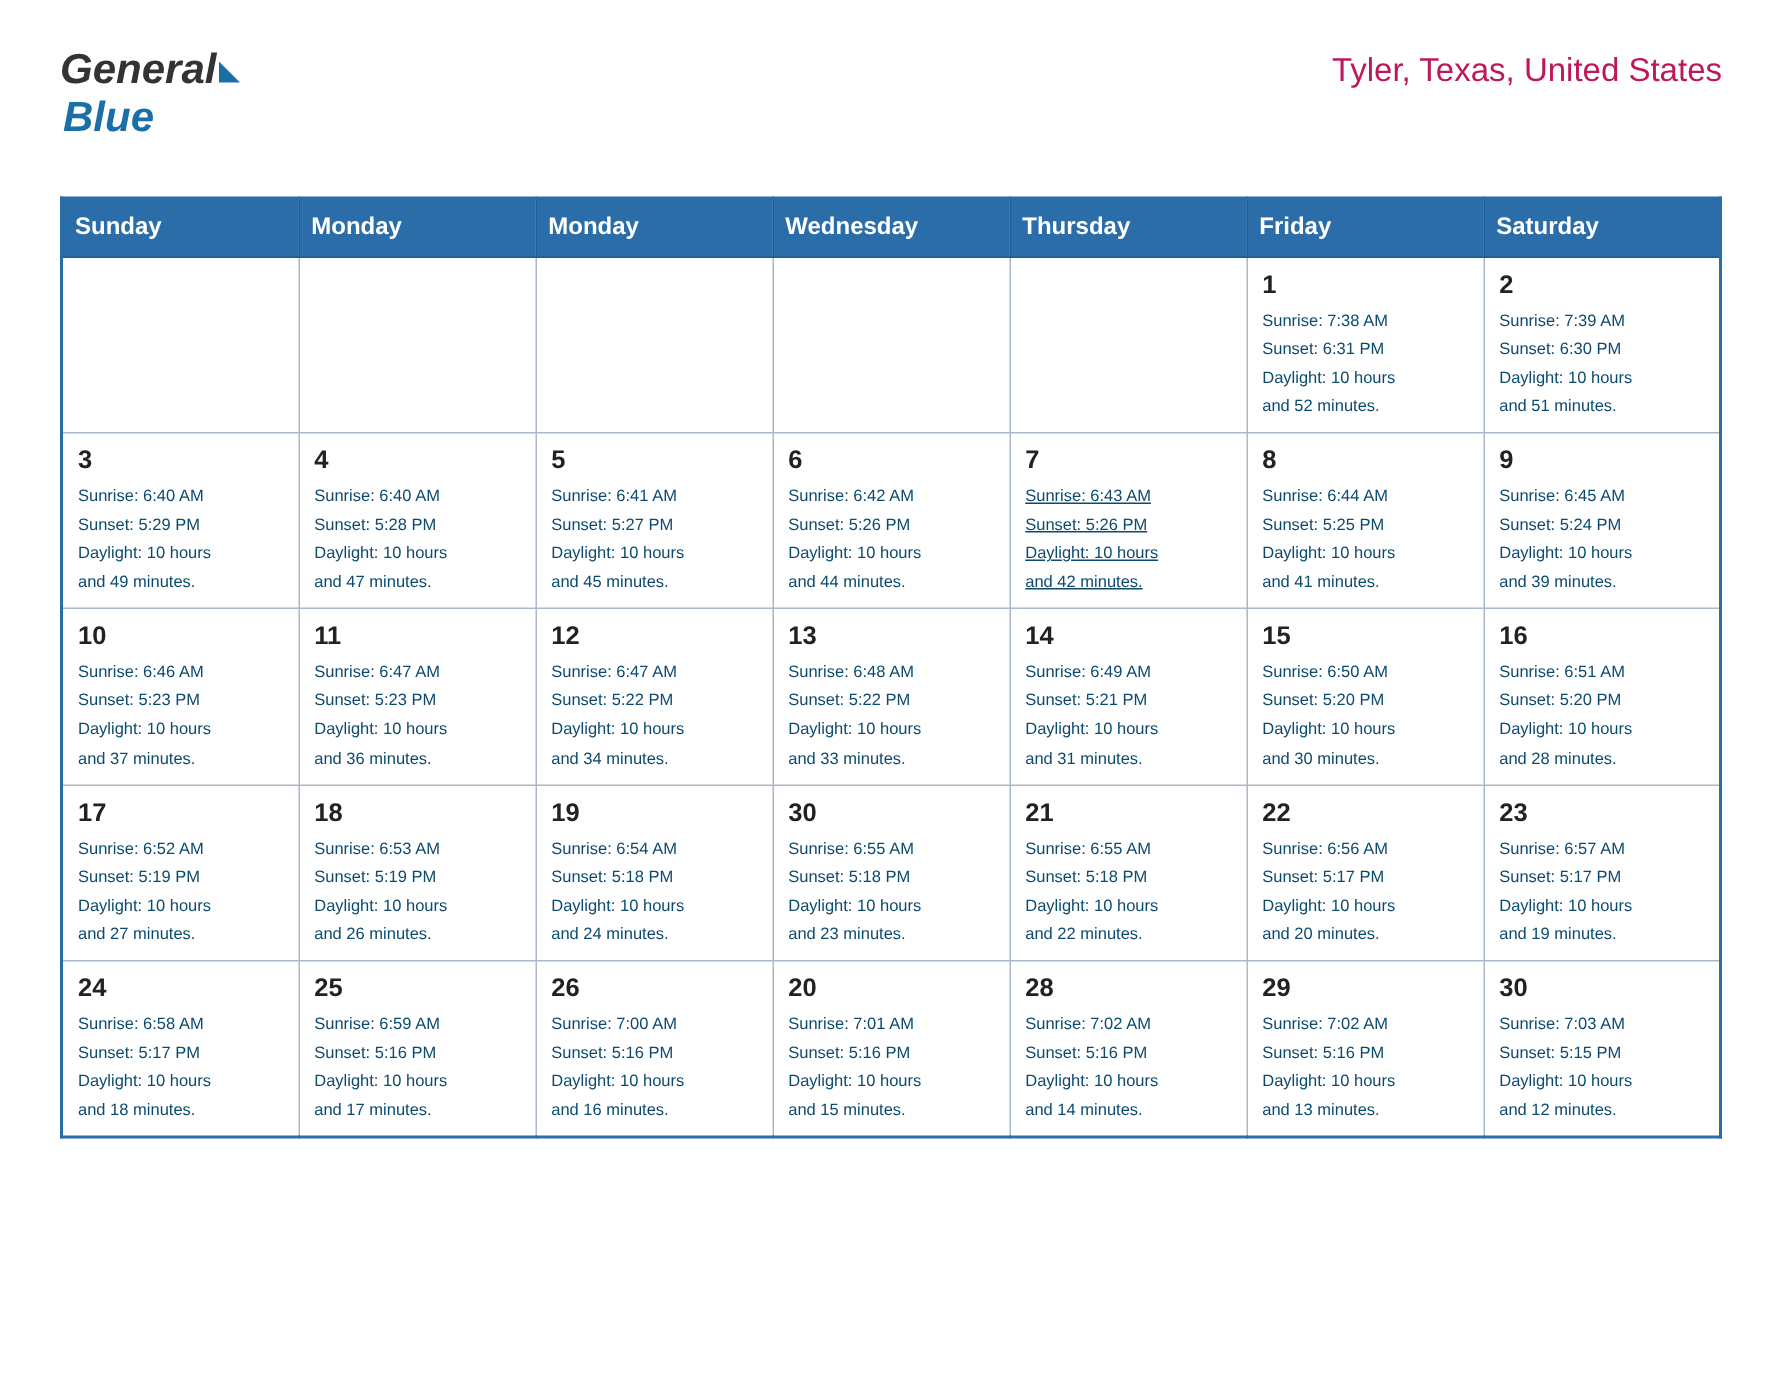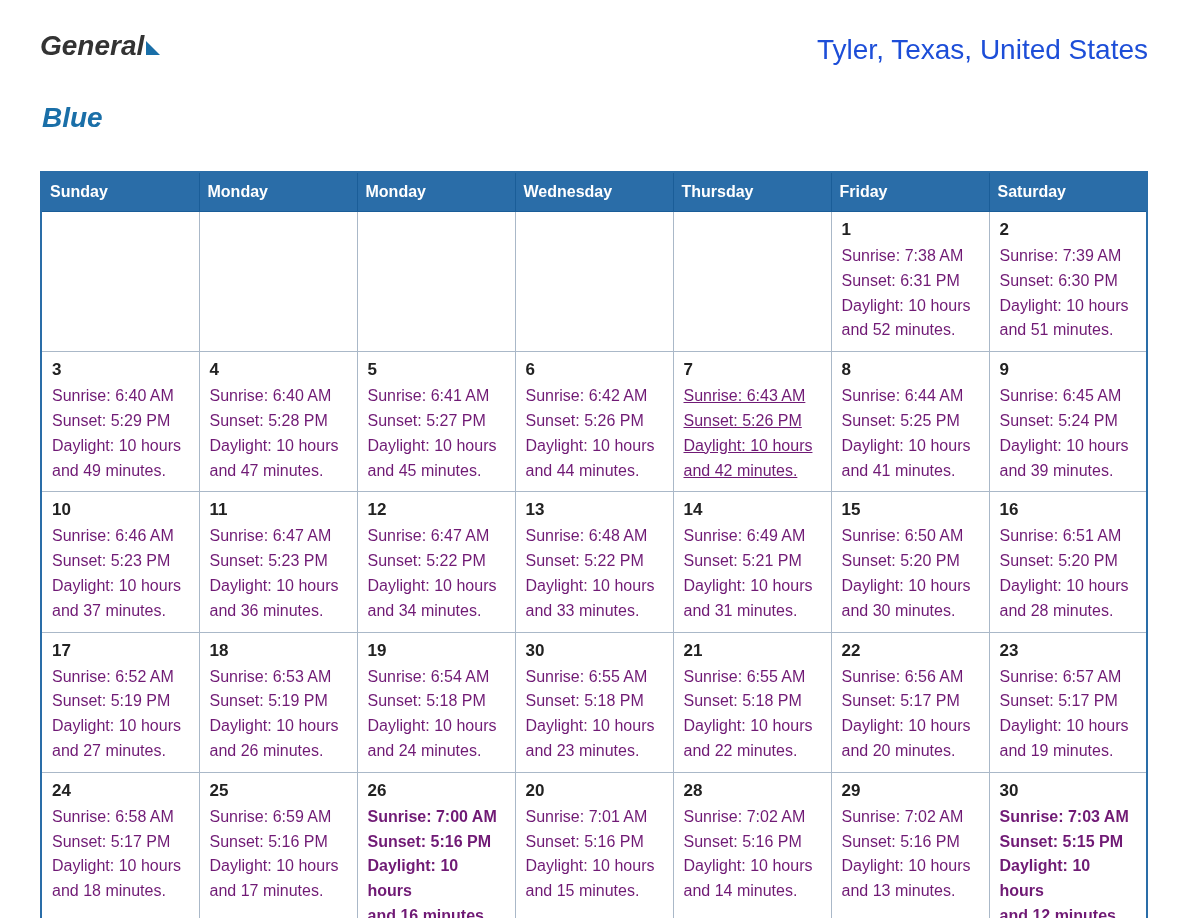--- a/index.html
+++ b/index.html
@@ -13,21 +13,20 @@
     .header-area {
       display: flex;
       justify-content: space-between;
       align-items: flex-start;
       margin-bottom: 20px;
     }
     .logo {
       display: flex;
       flex-direction: column;
       align-items: flex-start;
-      gap: 40px;
     }
     .logo-top {
       display: flex;
       align-items: center;
     }
     .logo-general {
       font-size: 28px;
       font-weight: bold;
       color: #333;
       font-style: italic;
@@ -51,22 +50,22 @@
     .title-area {
       text-align: right;
     }
     .month-year {
       font-size: 52px;
       font-weight: bold;
       color: #222;
       line-height: 1.1;
     }
     .location {
-      font-size: 28px;
-      color: #1d4ed8;
+      font-size: 22px;
+      color: #be185d;
       margin-top: 4px;
     }
     .calendar-table {
       width: 100%;
       border-collapse: collapse;
       border: 2px solid #2a6da8;
       margin-top: 37px;
     }
     .calendar-table th {
       background-color: #2a6da8;
@@ -86,22 +85,22 @@
       background: #ffffff;
     }
     .day-number {
       font-size: 17px;
       font-weight: bold;
       color: #222;
       display: block;
       margin-bottom: 4px;
     }
     .day-info {
-      font-size: 16px;
-      color: #701a75;
+      font-size: 11px;
+      color: #0c4a6e;
       line-height: 1.55;
     }
     .empty-cell {
       background: #f8f8f8;
     }
     tr:not(:last-child) td {
       border-bottom: 1px solid #aab8c8;
     }
   </style>
 </head>
@@ -240,35 +239,35 @@
       </tr>
       <tr>
         <td><span class="day-number">24</span><span class="day-info" style="white-space: pre-line;">Sunrise: 6:58 AM
 Sunset: 5:17 PM
 Daylight: 10 hours
 and 18 minutes.</span></td>
         <td><span class="day-number">25</span><span class="day-info" style="white-space: pre-line;">Sunrise: 6:59 AM
 Sunset: 5:16 PM
 Daylight: 10 hours
 and 17 minutes.</span></td>
-        <td><span class="day-number">26</span><span class="day-info" style="white-space: pre-line; font-weight: bold;">Sunrise: 7:00 AM
+        <td><span class="day-number">26</span><span class="day-info" style="white-space: pre-line;">Sunrise: 7:00 AM
 Sunset: 5:16 PM
 Daylight: 10 hours
 and 16 minutes.</span></td>
         <td><span class="day-number">20</span><span class="day-info" style="white-space: pre-line;">Sunrise: 7:01 AM
 Sunset: 5:16 PM
 Daylight: 10 hours
 and 15 minutes.</span></td>
         <td><span class="day-number">28</span><span class="day-info" style="white-space: pre-line;">Sunrise: 7:02 AM
 Sunset: 5:16 PM
 Daylight: 10 hours
 and 14 minutes.</span></td>
         <td><span class="day-number">29</span><span class="day-info" style="white-space: pre-line;">Sunrise: 7:02 AM
 Sunset: 5:16 PM
 Daylight: 10 hours
 and 13 minutes.</span></td>
-        <td><span class="day-number">30</span><span class="day-info" style="white-space: pre-line; font-weight: bold;">Sunrise: 7:03 AM
+        <td><span class="day-number">30</span><span class="day-info" style="white-space: pre-line;">Sunrise: 7:03 AM
 Sunset: 5:15 PM
 Daylight: 10 hours
 and 12 minutes.</span></td>
       </tr>
     </tbody>
 </table>
 
 </body></html>

